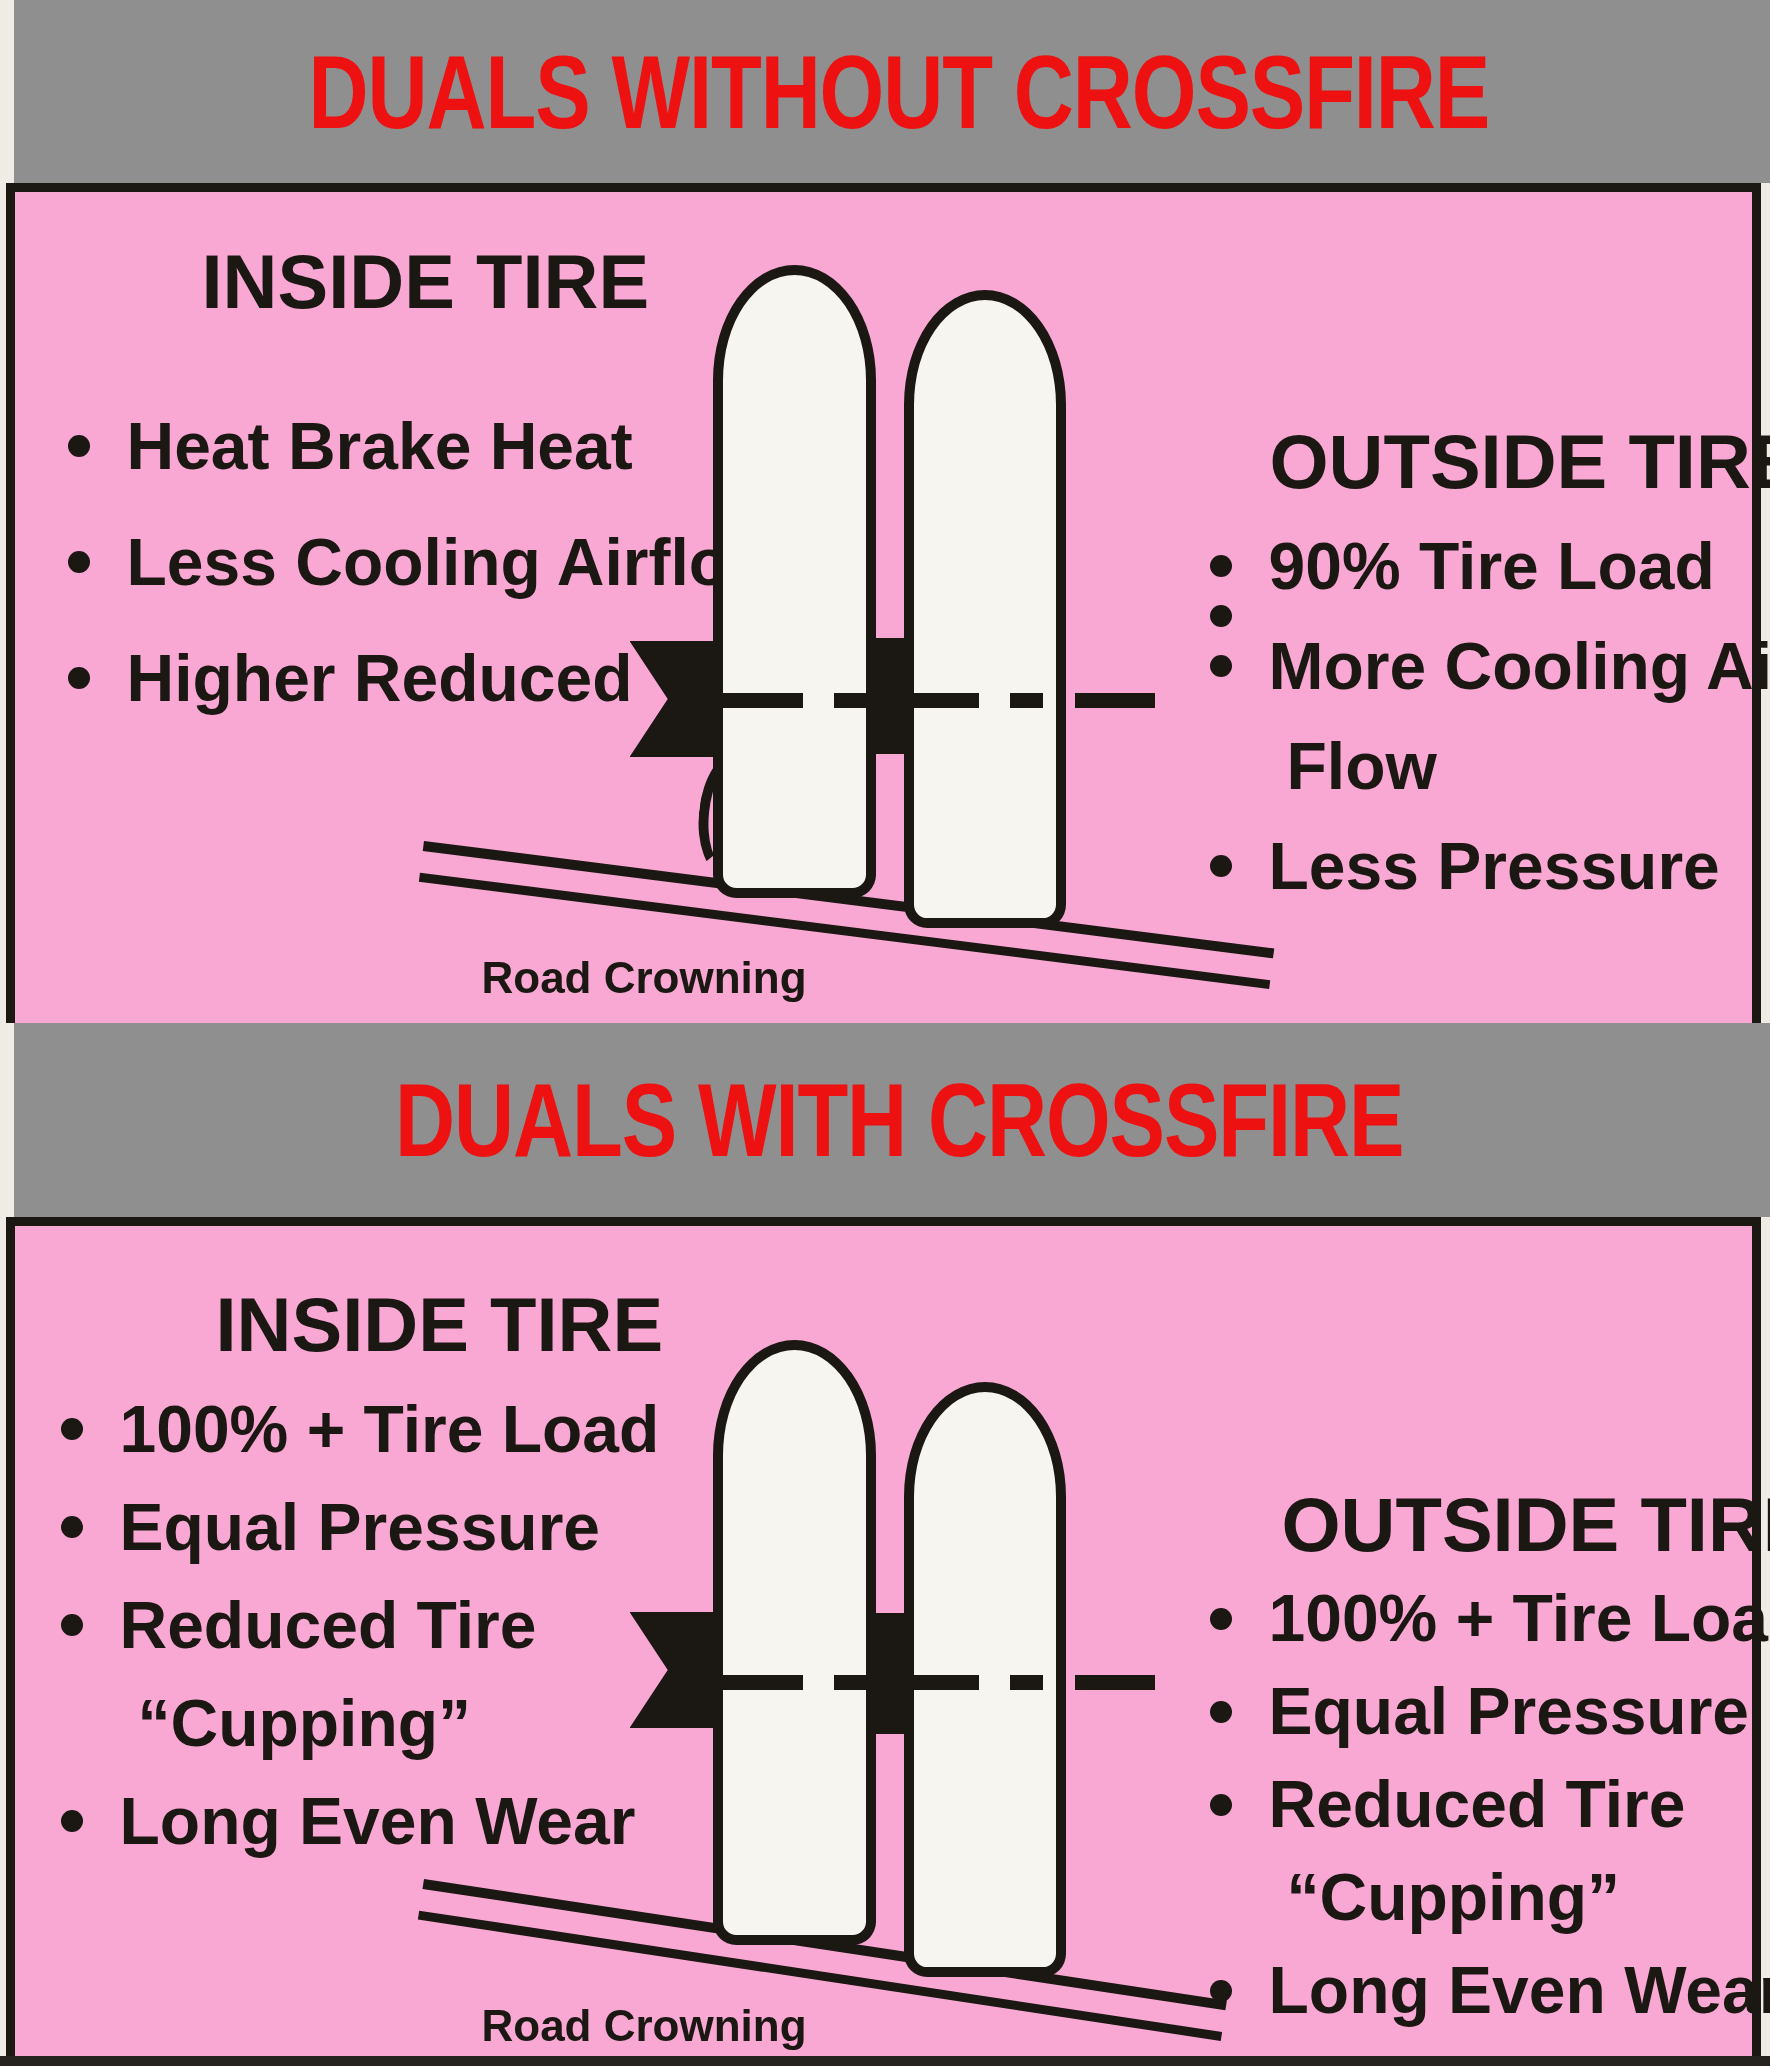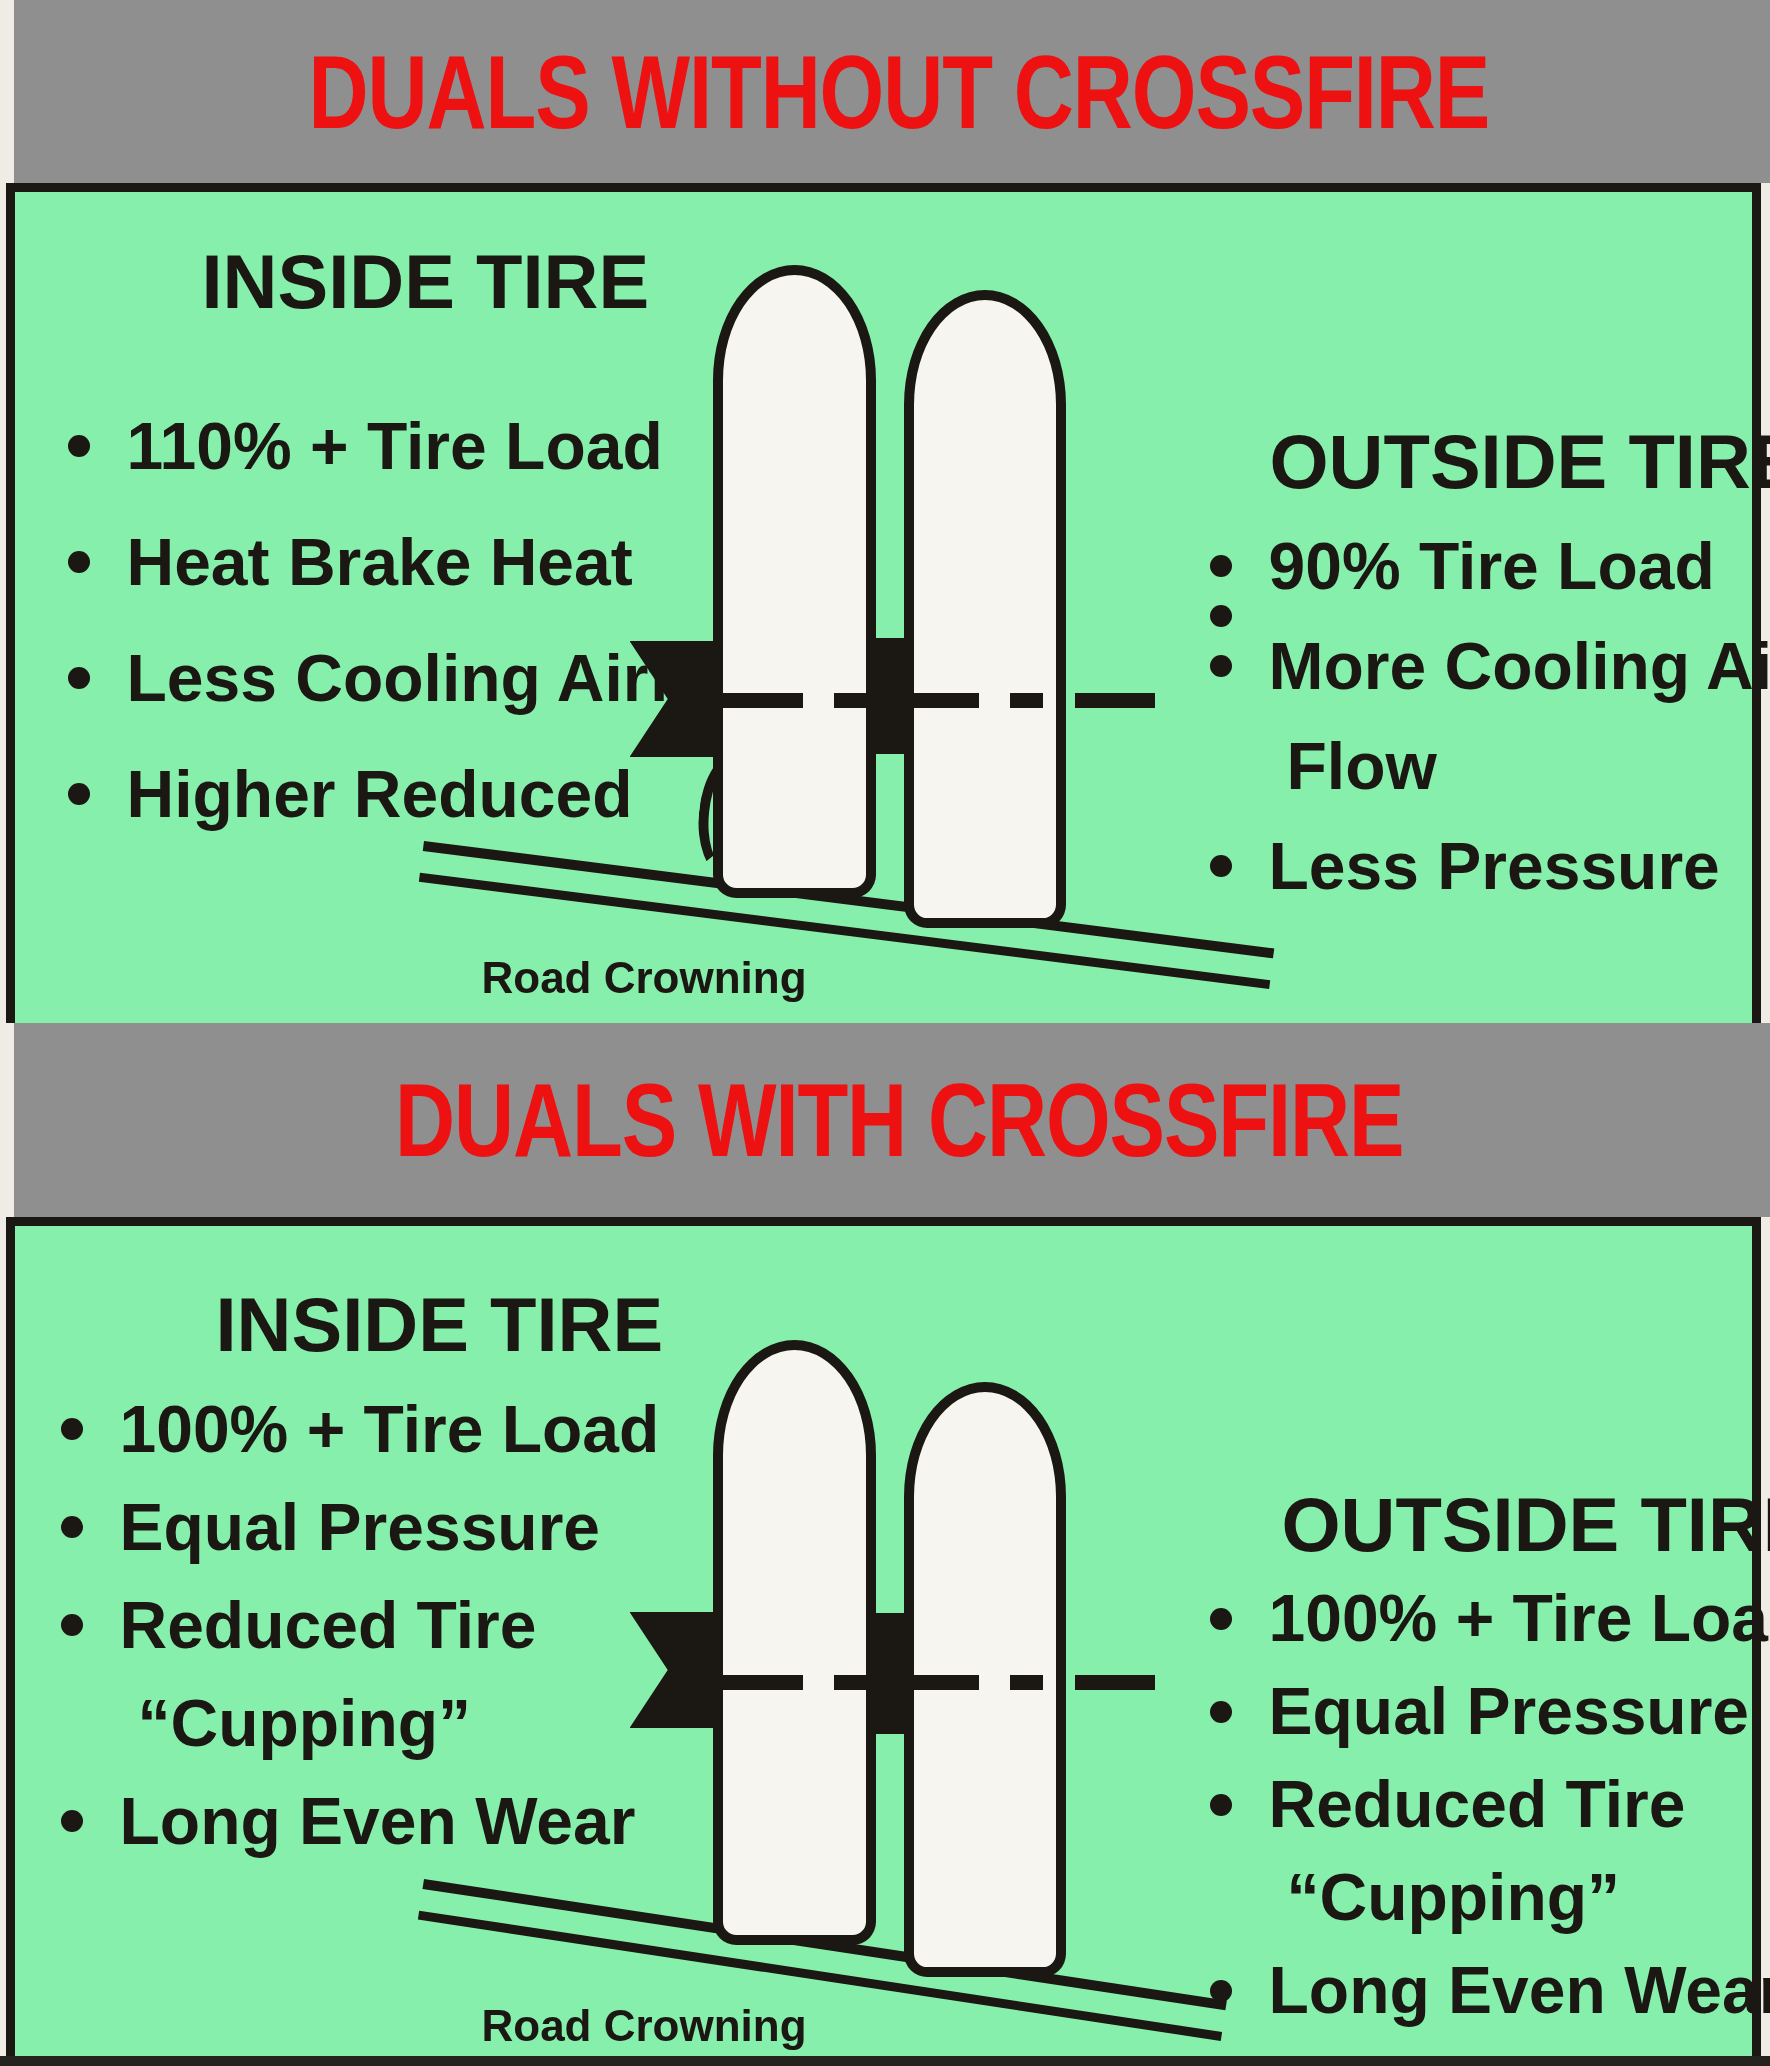--- a/index.html
+++ b/index.html
@@ -7,21 +7,21 @@
     width:1770px;height:2066px;position:relative;background:#efece6;
     font-family:"Liberation Sans",sans-serif;font-weight:bold;color:#1b1713;
     overflow:hidden;
   }
   .band{position:absolute;left:14px;width:1770px;background:#8f8f8f;
         display:flex;align-items:center;justify-content:center;}
   #band1{top:0;height:183px;}
   #band2{top:1023px;height:194px;}
   .band-title{color:#ee1111;font-size:104px;line-height:1;white-space:nowrap;
               transform:scaleX(0.80);letter-spacing:-1.4px;}
-  .panel{position:absolute;left:5.5px;width:1755px;background:#86efac;
+  .panel{position:absolute;left:5.5px;width:1755px;background:#f9a8d4;
          border:9.7px solid #1b1713;box-sizing:border-box;}
   #panel1{top:183px;height:840px;border-bottom:none;}
   #panel2{top:1217px;height:849px;border-bottom:none;}
   .h-label{position:absolute;font-size:76px;line-height:1;white-space:nowrap;}
   .list{position:absolute;list-style:none;margin:0;padding:0;font-size:66px;}
   .list li{position:relative;padding-left:66px;white-space:nowrap;}
   #p1-left-list li{line-height:116px;}
   #p1-right-list li{line-height:100px;}
   #p2-left-list li{line-height:98px;}
   #p2-right-list li{line-height:93px;}
@@ -53,21 +53,20 @@
 
 <div class="band" id="band1">
   <div class="band-title">DUALS WITHOUT CROSSFIRE</div>
 </div>
 
 <div class="panel" id="panel1">
 
   <div class="h-label" style="left:187px;top:52px;">INSIDE TIRE</div>
 
   <ul class="list" id="p1-left-list" style="left:46px;top:196px;">
-    <li><span class="dot"></span><span>110% + Tire Load</span></li>
     <li><span class="dot"></span><span>Heat Brake Heat</span></li>
     <li><span class="dot"></span><span>Less Cooling Airflow</span></li>
     <li><span class="dot"></span><span>Higher Reduced</span></li>
   </ul>
 
   <div class="h-label" style="left:1255px;top:232px;">OUTSIDE TIRE</div>
 
   <ul class="list" id="p1-right-list" style="left:1188px;top:324px;">
     <li><span class="dot"></span><span>90% Tire Load</span></li>
     <li><span class="dot"></span></li>

